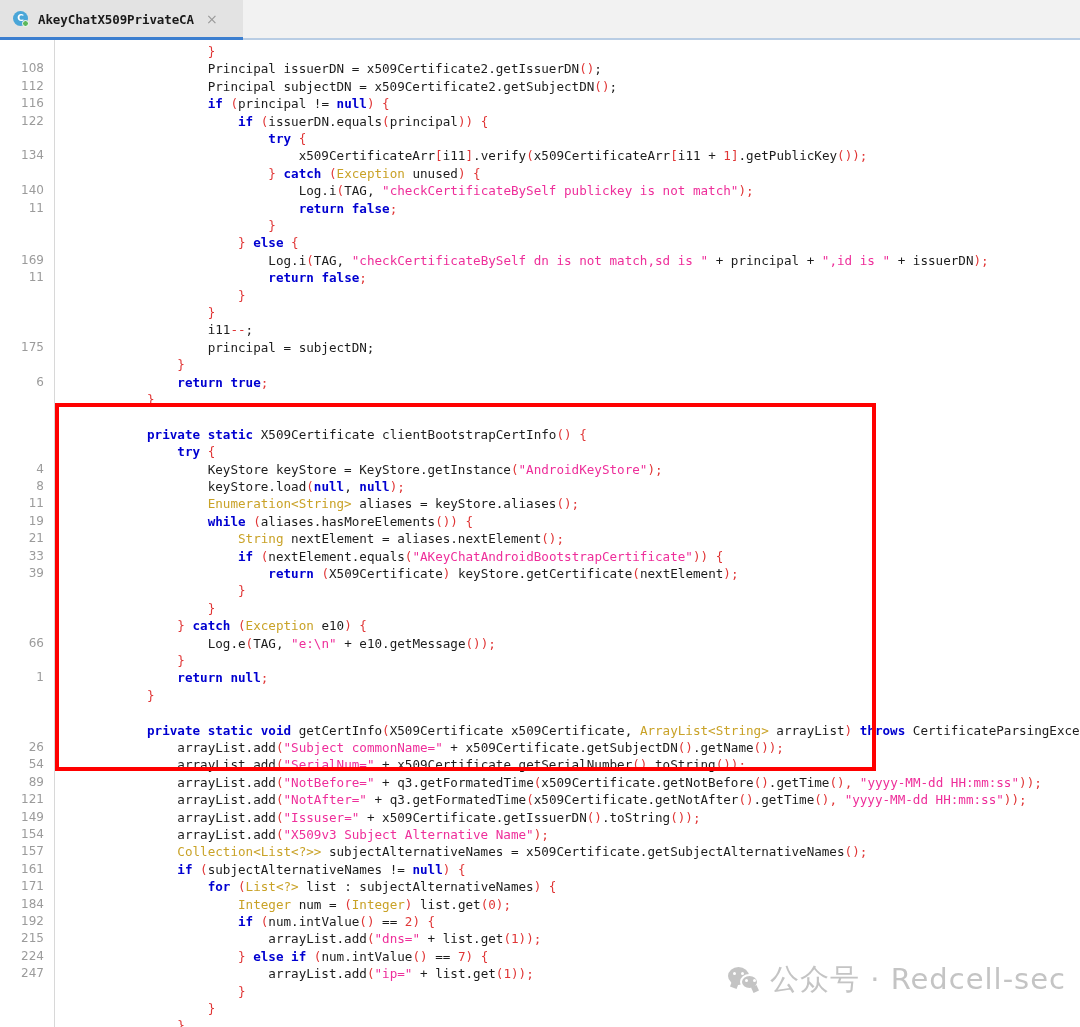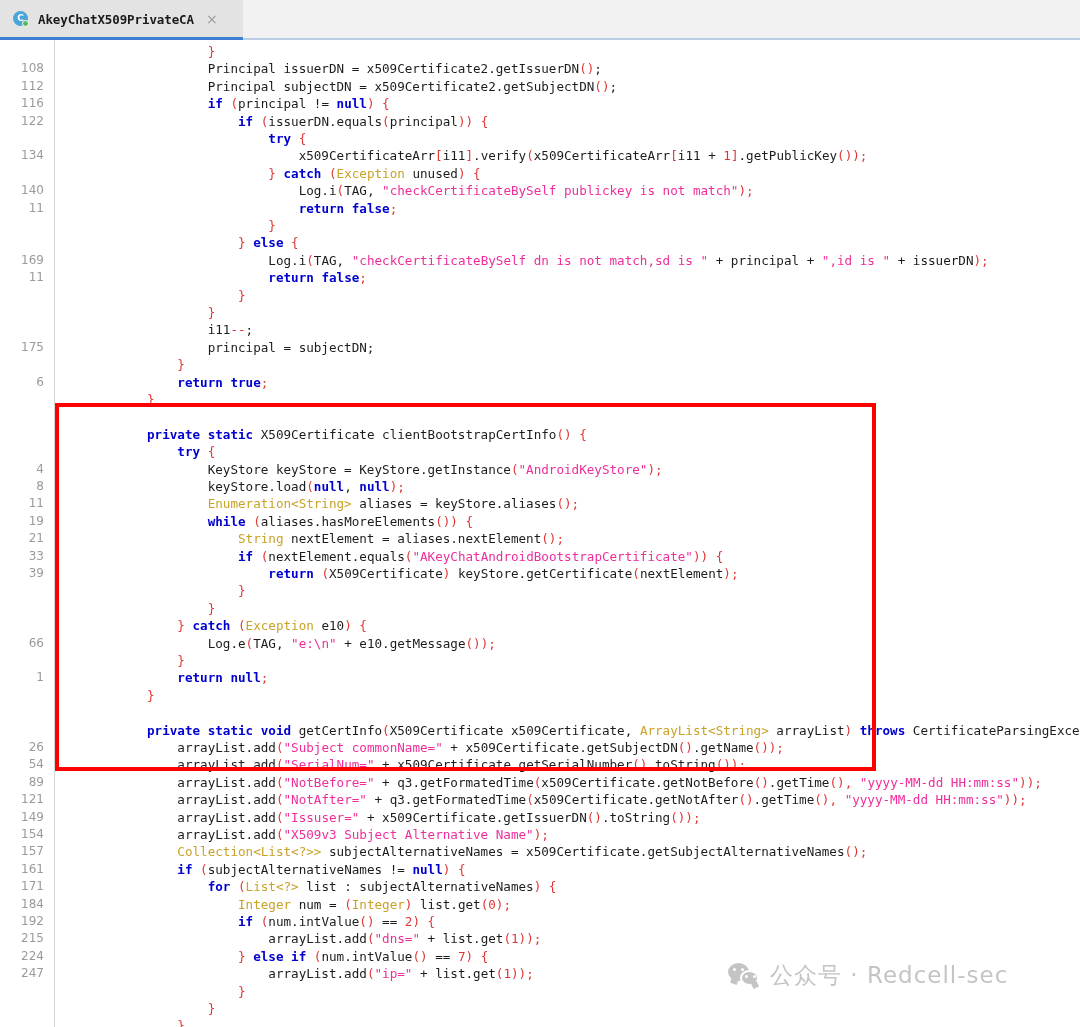--- a/index.html
+++ b/index.html
@@ -212,21 +212,21 @@
     transform: rotate(-25deg);
   }
   #wm-icon .e {
     position: absolute;
     width: 3px; height: 3px;
     border-radius: 50%;
     background: #ffffff;
   }
   #wm-text {
     font-family: "DejaVu Sans", sans-serif;
-    font-size: 23px;
+    font-size: 29px;
     color: #c4c4c4;
     white-space: nowrap;
     letter-spacing: 1px;
   }
 </style>
 </head>
 <body>
 
 <div id="tabbar">
   <div id="tab">

